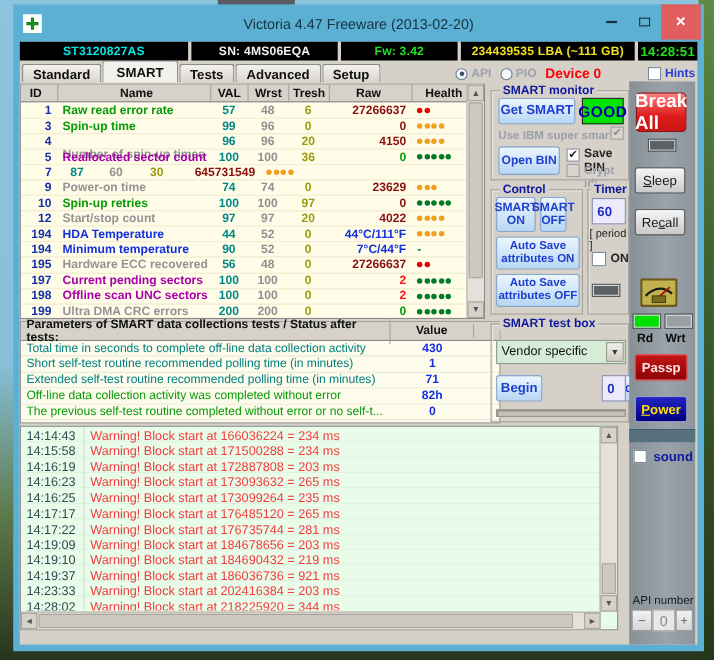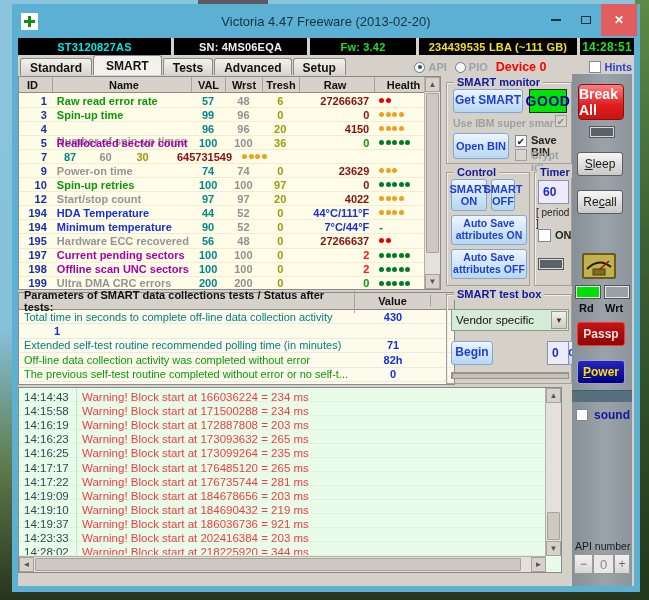--- a/index.html
+++ b/index.html
@@ -104,21 +104,21 @@
   .small-lbl { position:absolute; font-size:10.5px; color:#222; }
   .led-rect { position:absolute; background:#5c6166; border:1px solid #d9d9d9; outline:1px solid #55595d; }
   .dropdown { position:absolute; background:#d6ecd6; border:1px solid #8f9a8f; display:flex; align-items:center; font-size:11.5px; color:#111; padding-left:4px; }
   .dd-btn { position:absolute; right:1px; top:1px; bottom:1px; width:16px; background:linear-gradient(#f2f0ec,#cfcbc3); border:1px solid #9b978f; display:flex; align-items:center; justify-content:center; font-size:8px; color:#333; }
   .progress { position:absolute; background:#c6c2ba; border:1px solid #94908a; box-shadow:inset 1px 1px 1px rgba(0,0,0,.25); }
 
   
   .side-col { position:absolute; left:554px; top:36px; width:60px; height:512px;
               background:linear-gradient(90deg,#878f97,#9ba3aa 55%,#8d959c); }
   .btn-red { position:absolute; background:linear-gradient(#fa8080,#df1c1c 60%,#c91414); border:1px solid #8f0d0d; border-radius:4px;
-             color:#fff; font-weight:bold; font-size:14px; display:flex; align-items:center; justify-content:center; }
+             color:#fff; font-weight:bold; font-size:17px; display:flex; align-items:center; justify-content:center; }
   .btn-gray { position:absolute; background:linear-gradient(#f6f6f6,#c9c9c9); border:1px solid #5d5d5d; border-radius:3px;
               color:#1a1a1a; font-size:12px; display:flex; align-items:center; justify-content:center; }
   .btn-passp { position:absolute; background:linear-gradient(#c41515,#8c0505); border:1px solid #ff3030; border-radius:3px;
                color:#ffe2e2; font-weight:bold; font-size:12px; display:flex; align-items:center; justify-content:center; }
   .btn-power { position:absolute; background:linear-gradient(#2424c4,#000080); border:1px solid #9aa0c0; border-radius:3px;
                color:#ffdf00; font-weight:bold; font-size:12px; display:flex; align-items:center; justify-content:center; }
   .io-led { position:absolute; width:24px; height:12px; border:1px solid #e8e8e8; outline:1px solid #555; }
   .io-lbl { position:absolute; font-size:11px; font-weight:bold; color:#0a0a0a; }
   .side-sep { position:absolute; left:0; width:60px; height:12px; background:#56707e; border-top:1px solid #44606e; }
   .sound-row { position:absolute; display:flex; align-items:center; }
@@ -399,20 +399,21 @@
       <div class="pt-head">
         <div class="pt-label-h">Parameters of SMART data collections tests / Status after tests:</div>
         <div class="pt-value-h">Value</div>
       </div>
       <div id="param-rows">
           <div class="pt-row">
             <div class="pt-label" style="color: rgb(0, 128, 128);">Total time in seconds to complete off-line data collection activity</div>
             <div class="pt-value" style="color: rgb(20, 48, 224);">430</div>
           </div>
           <div class="pt-row">
+            <div class="pt-label" style="color: rgb(0, 128, 128);">Short self-test routine recommended polling time (in minutes)</div>
             <div class="pt-value" style="color: rgb(20, 48, 224);">1</div>
           </div>
           <div class="pt-row">
             <div class="pt-label" style="color: rgb(0, 128, 128);">Extended self-test routine recommended polling time (in minutes)</div>
             <div class="pt-value" style="color: rgb(20, 48, 224);">71</div>
           </div>
           <div class="pt-row">
             <div class="pt-label" style="color: rgb(8, 154, 8);">Off-line data collection activity was completed without error</div>
             <div class="pt-value" style="color: rgb(20, 48, 224);">82h</div>
           </div>

